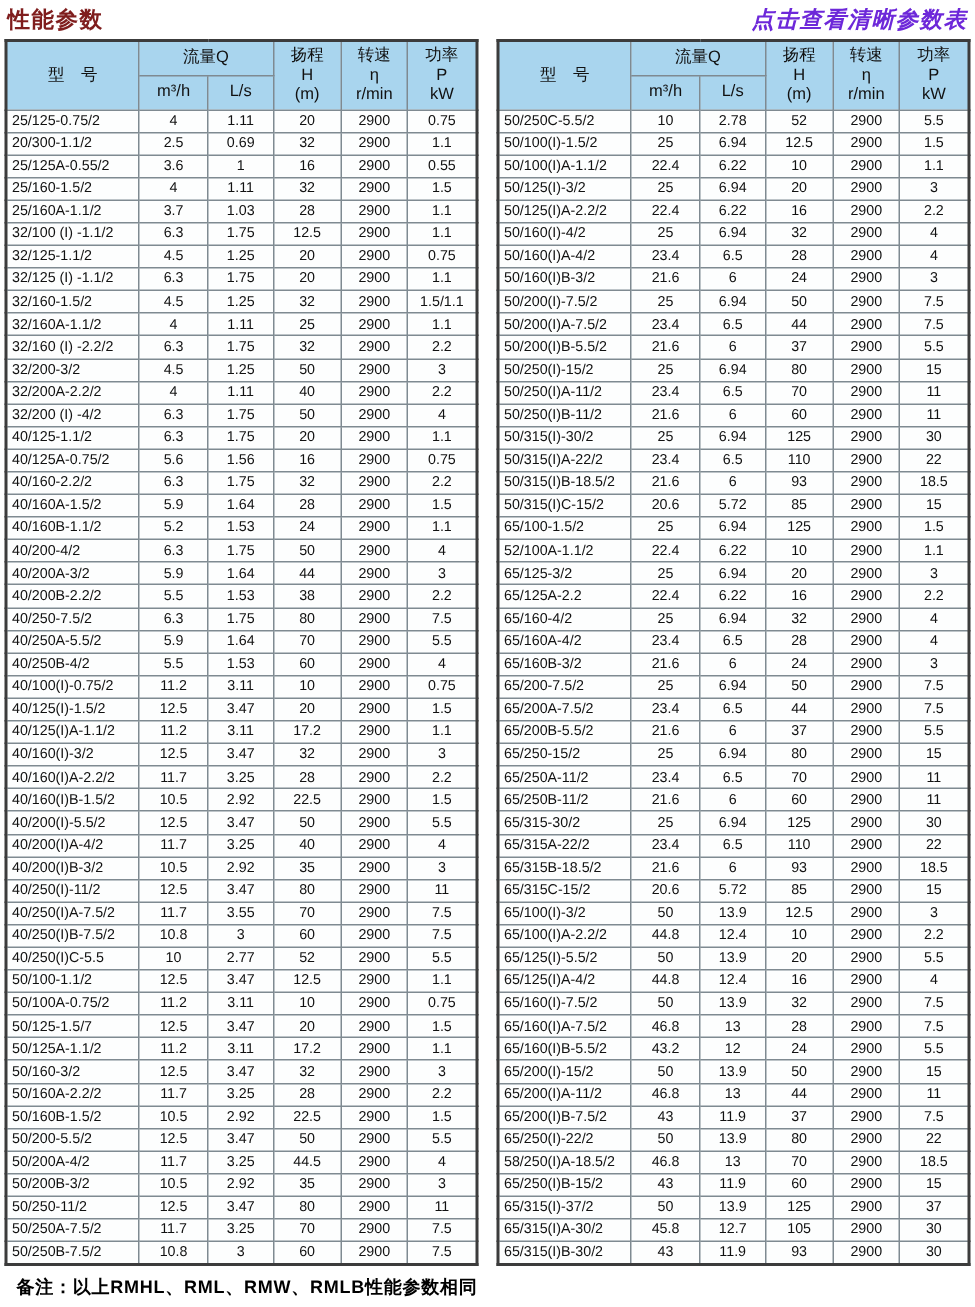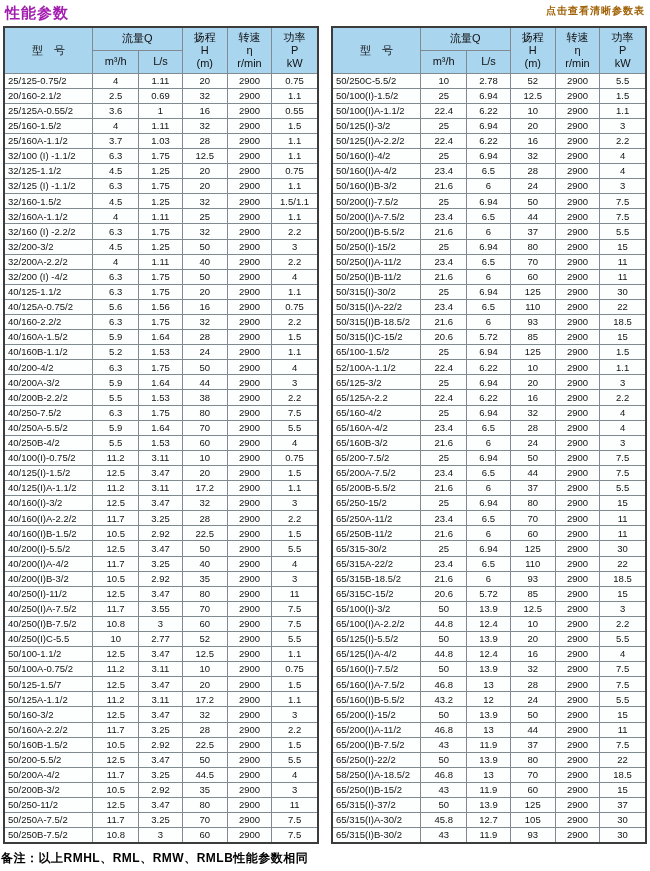--- a/index.html
+++ b/index.html
@@ -6,22 +6,22 @@
   html, body {
     width: 650px; height: 871px;
     background: #ffffff;
     font-family: "Liberation Sans", "DejaVu Sans", sans-serif;
     overflow: hidden;
   }
   .titlebar {
     display: flex; justify-content: space-between; align-items: flex-start;
     padding: 4px 5px 0 5px; height: 26px;
   }
-  .title-left { font-size: 15px; font-weight: bold; color: #a21caf; letter-spacing: 1px; }
-  .title-right { font-size: 10px; font-weight: bold; color: #a16207; letter-spacing: 1px; cursor: pointer; }
+  .title-left { font-size: 15px; font-weight: bold; color: #7f1d1d; letter-spacing: 1px; }
+  .title-right { font-size: 15px; font-weight: bold; color: #6d28d9; letter-spacing: 1px; cursor: pointer; font-style: italic; }
   .tables-wrap {
     display: flex; gap: 12px; padding: 0 3px; align-items: flex-start;
   }
   table.ptable {
     border-collapse: collapse; table-layout: fixed;
     width: 316px;
     border: 2px solid #3c3c3c;
     background: #fdfefe;
   }
   table.ptable th, table.ptable td {
@@ -36,21 +36,21 @@
   table.ptable thead tr.h2 th { height: 23px; }
   table.ptable tbody td {
     height: 15.1px; font-size: 9.5px; color: #111;
     text-align: center; padding: 0; line-height: 1;
     white-space: nowrap; overflow: hidden;
   }
   table.ptable tbody td.model {
     text-align: left; padding-left: 3px;
   }
   .footnote {
-    margin: 6px 0 0 1px;
+    margin: 6px 0 0 11px;
     font-size: 12px; font-weight: bold; color: #000; letter-spacing: 0.5px;
   }
 </style>
 </head>
 <body>
 
 <div class="titlebar">
   <span class="title-left">性能参数</span>
   <span class="title-right">点击查看清晰参数表</span>
 </div>
@@ -94,21 +94,21 @@
     <tbody>
         <tr>
           <td class="model">25/125-0.75/2</td>
           <td>4</td>
           <td>1.11</td>
           <td>20</td>
           <td>2900</td>
           <td>0.75</td>
         </tr>
         <tr>
-          <td class="model">20/160-2.1/2</td>
+          <td class="model">20/300-1.1/2</td>
           <td>2.5</td>
           <td>0.69</td>
           <td>32</td>
           <td>2900</td>
           <td>1.1</td>
         </tr>
         <tr>
           <td class="model">25/125A-0.55/2</td>
           <td>3.6</td>
           <td>1</td>

